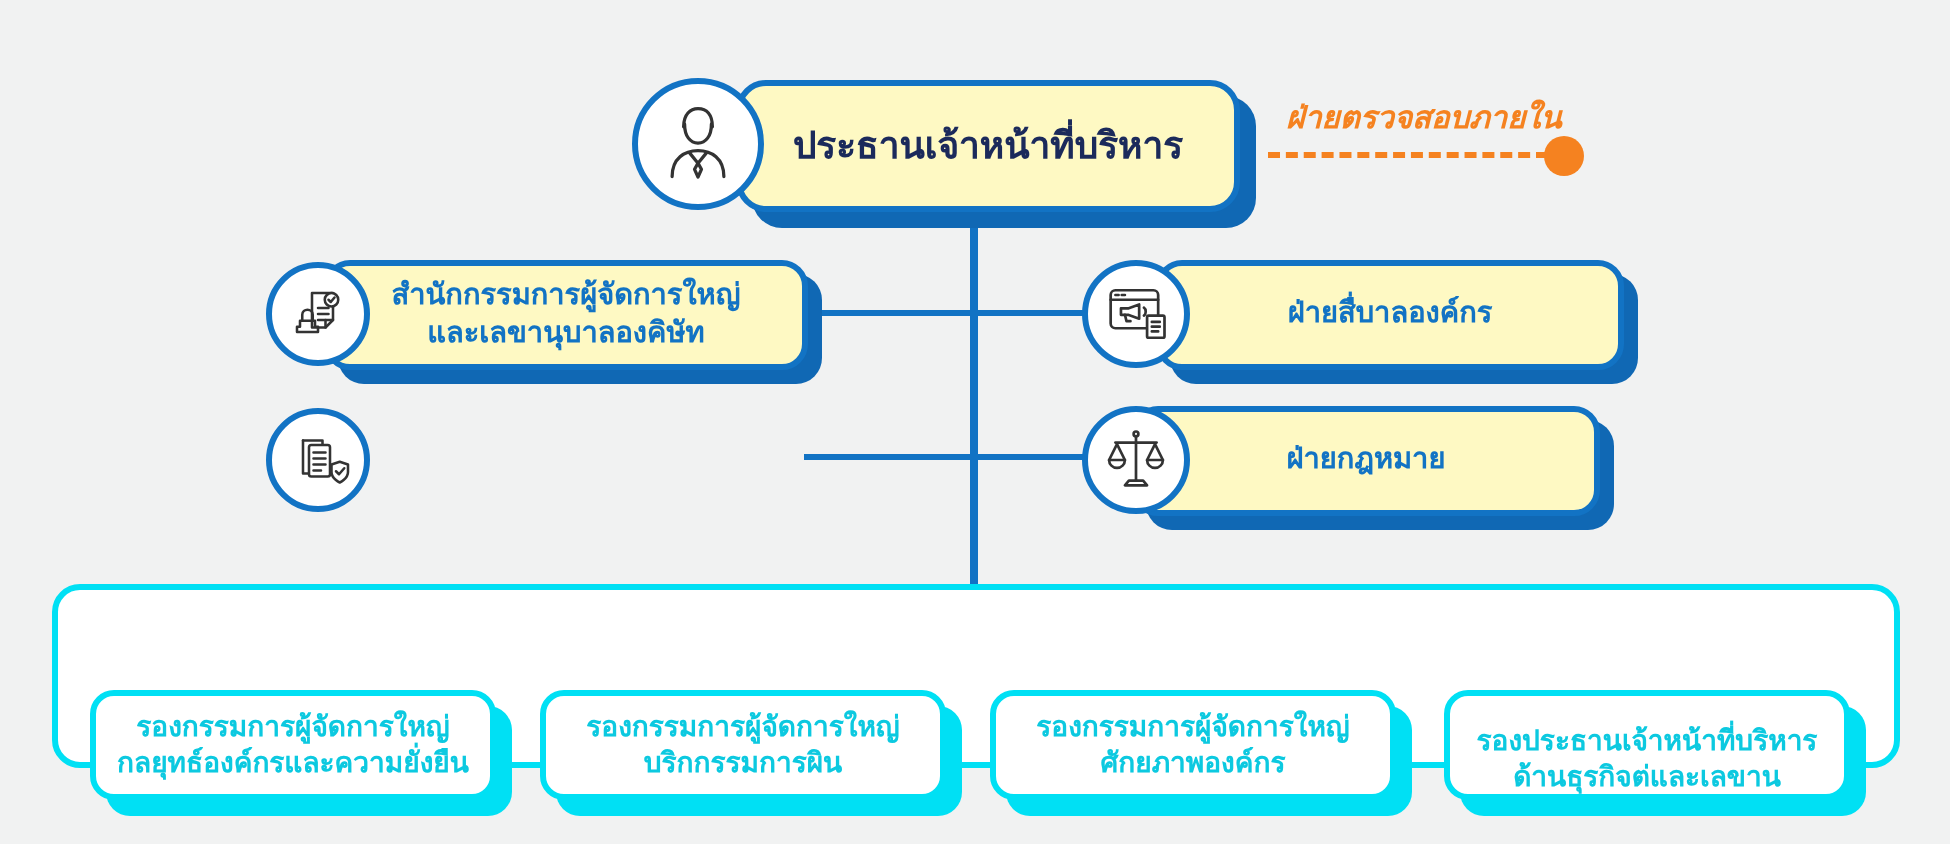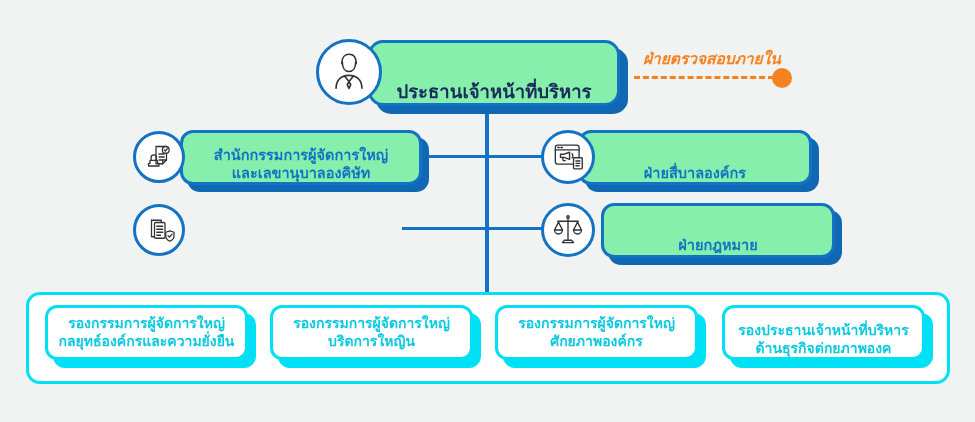--- a/index.html
+++ b/index.html
@@ -24,32 +24,32 @@
     border-radius:50%;background:var(--orange,#f58220);z-index:1;
   }
   .audit-label{
     position:absolute;left:643px;top:46px;
     color:var(--orange,#f58220);font-size:15.5px;font-weight:bold;z-index:2;
     white-space:nowrap;
     font-style:italic;
   }
   
   .box-blue{
-    position:absolute;box-sizing:border-box;background:#86efac;
+    position:absolute;box-sizing:border-box;background:#fef9c3;
     border:3px solid var(--blue,#1273c4);border-radius:13px;
     box-shadow:7px 7px 0 var(--blue-shadow,#1068b4);
-    display:flex;flex-direction:column;justify-content:flex-end;align-items:center;
+    display:flex;flex-direction:column;justify-content:center;align-items:center;
     z-index:2;text-align:center;line-height:1.25;
   }
   .root-box{left:368px;top:40px;width:252px;height:66px;border-radius:15px;box-shadow:8px 8px 0 var(--blue-shadow,#1068b4);}
   .root-box .t{color:var(--navy,#1b2a5b);font-size:18.5px;font-weight:bold;}
-  .dept-l1{left:180px;top:130px;width:242px;height:55px;}
+  .dept-l1{left:162px;top:130px;width:242px;height:55px;}
   .dept-r1{left:578px;top:130px;width:234px;height:55px;}
   .dept-l2{left:166px;top:203px;width:242px;height:55px;}
-  .dept-r2{left:601px;top:203px;width:234px;height:55px;font-family:Liberation Mono, monospace;}
+  .dept-r2{left:566px;top:203px;width:234px;height:55px;}
   .box-blue .d{color:var(--blue,#1273c4);font-size:14.5px;font-weight:bold;}
   
   .icon-circle{
     position:absolute;box-sizing:border-box;background:#fff;
     border:3px solid var(--blue,#1273c4);border-radius:50%;
     display:flex;align-items:center;justify-content:center;z-index:3;
   }
   .ic-root{left:316px;top:39px;width:66px;height:66px;}
   .ic-l1{left:133px;top:131px;width:52px;height:52px;}
   .ic-r1{left:541px;top:130px;width:54px;height:54px;}
@@ -61,21 +61,21 @@
   .deputy-container{
     position:absolute;left:26px;top:292px;width:924px;height:92px;
     box-sizing:border-box;background:#fff;
     border:3px solid var(--cyan,#00e0f4);border-radius:14px;z-index:2;
   }
   .box-cyan{
     position:absolute;box-sizing:border-box;background:#fff;
     border:3px solid var(--cyan,#00e0f4);border-radius:12px;
     box-shadow:8px 8px 0 var(--cyan,#00e0f4);
     display:flex;flex-direction:column;justify-content:center;align-items:center;
-    z-index:3;text-align:center;line-height:1.25;
+    z-index:3;text-align:center;line-height:1.25;margin-top:40px;
   }
   .box-cyan .c{color:var(--cyan-text,#0cc9e0);font-size:14px;font-weight:bold;}
   .dep-1{left:45px;top:305px;width:203px;height:55px;}
   .dep-2{left:270px;top:305px;width:203px;height:55px;}
   .dep-3{left:495px;top:305px;width:203px;height:55px;}
   .dep-4{left:722px;top:305px;width:203px;height:55px;justify-content:flex-end;}
 </style>
 </head>
 <body>
 
@@ -162,24 +162,24 @@
   </div>
 
   <div class="deputy-container"></div>
 
   <div class="box-cyan dep-1">
     <span class="c">รองกรรมการผู้จัดการใหญ่</span>
     <span class="c">กลยุทธ์องค์กรและความยั่งยืน</span>
   </div>
   <div class="box-cyan dep-2">
     <span class="c">รองกรรมการผู้จัดการใหญ่</span>
-    <span class="c">บริดการใหญิน</span>
+    <span class="c">บริกกรรมการผิน</span>
   </div>
   <div class="box-cyan dep-3">
     <span class="c">รองกรรมการผู้จัดการใหญ่</span>
     <span class="c">ศักยภาพองค์กร</span>
   </div>
   <div class="box-cyan dep-4">
     <span class="c">รองประธานเจ้าหน้าที่บริหาร</span>
-    <span class="c">ด้านธุรกิจต่กยภาพองค</span>
+    <span class="c">ด้านธุรกิจต่และเลขาน</span>
   </div>
 
 </div>
 
 </body></html>

